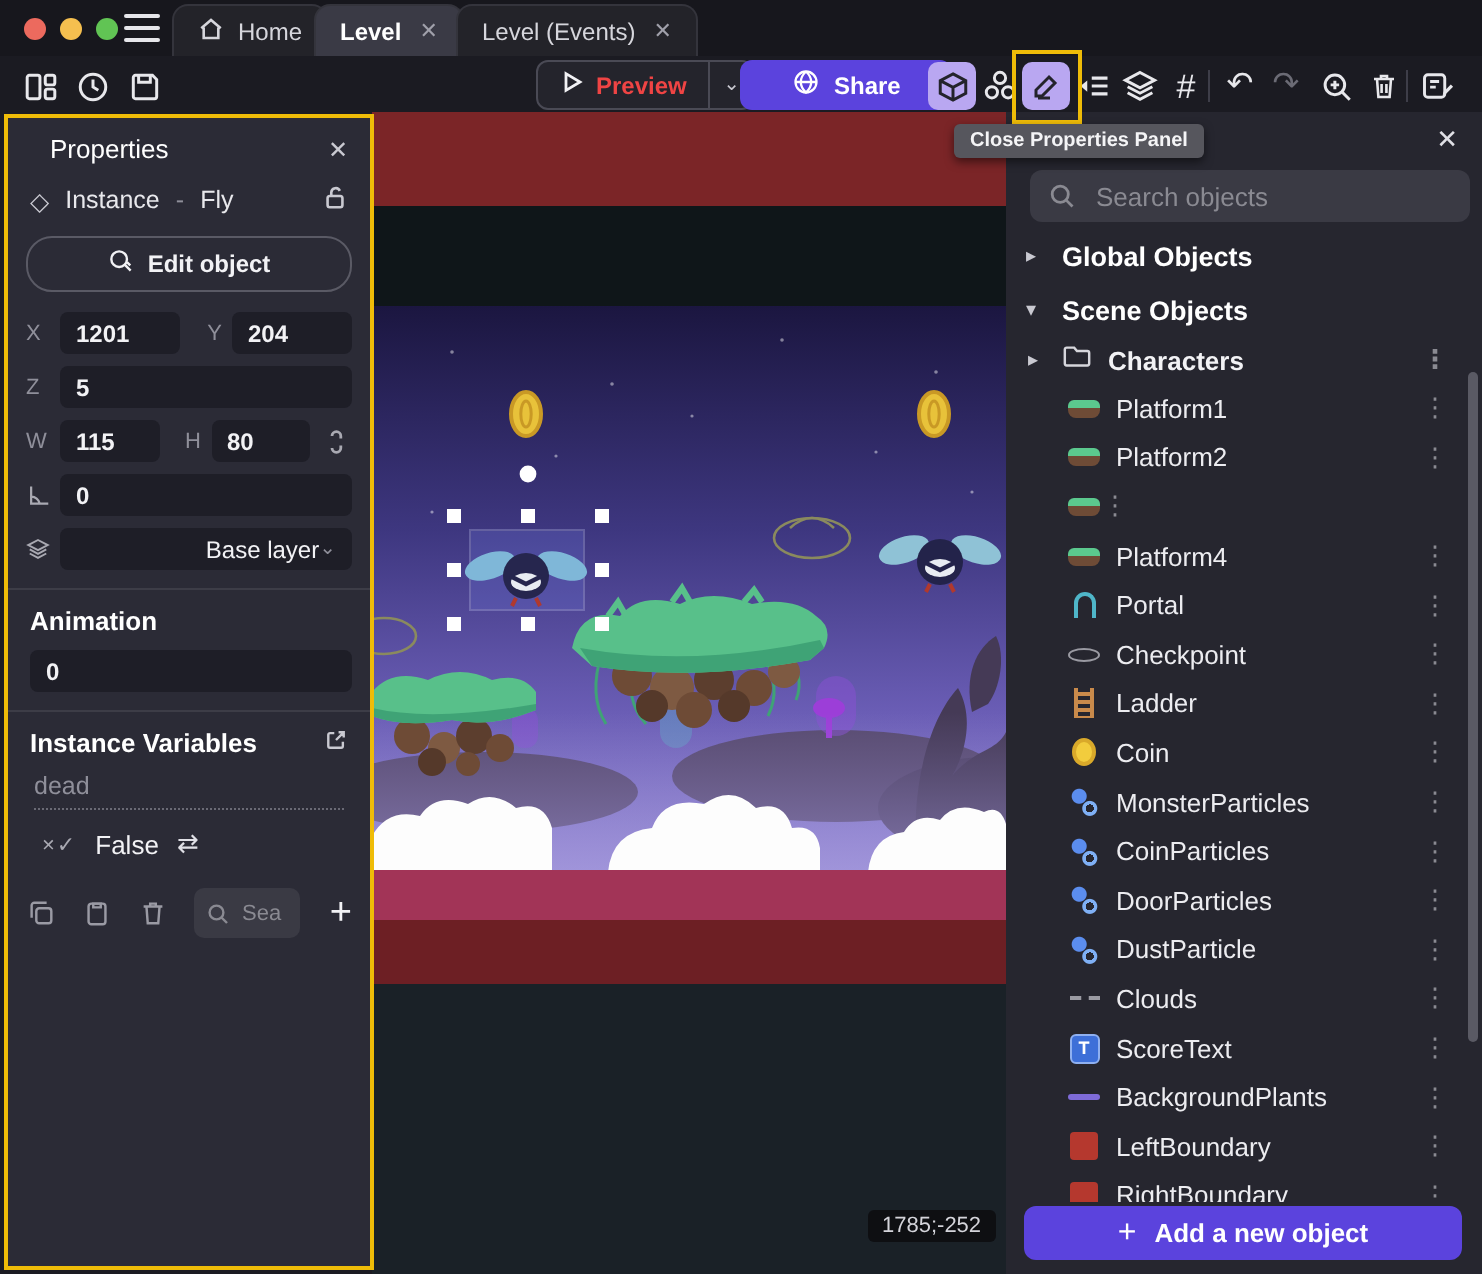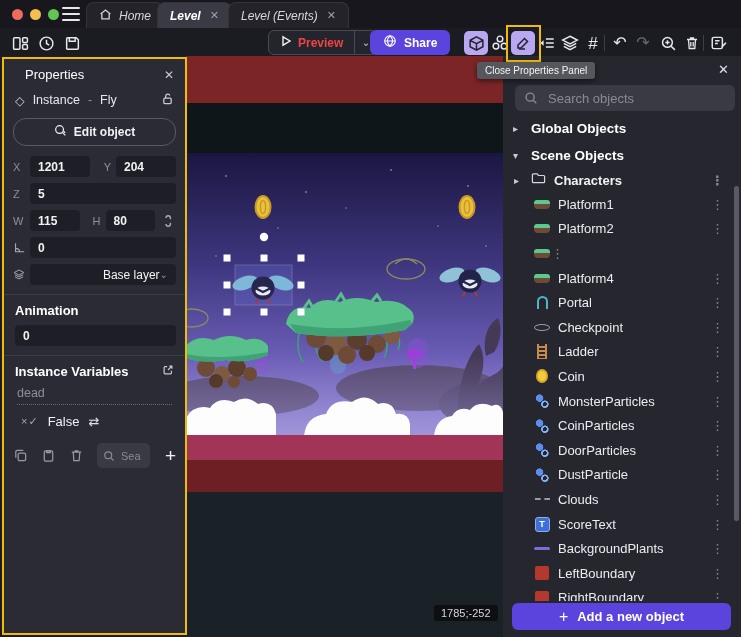--- a/index.html
+++ b/index.html
@@ -5,39 +5,39 @@
   html,body{margin:0;padding:0;background:#101014;}
   *{box-sizing:border-box;font-family:"Liberation Sans","DejaVu Sans",sans-serif;}
   .app{position:relative;width:741px;height:637px;background:#1B1B22;overflow:hidden;color:#EFEFF3;}
 
   
   .tabbar{position:absolute;left:0;top:0;width:741px;height:28px;background:#17171D;}
   .traffic{position:absolute;top:9px;width:11px;height:11px;border-radius:50%;}
   .t-red{left:12px;background:#EC6A5E;} .t-yellow{left:30px;background:#F5BF4F;} .t-green{left:48px;background:#61C454;}
   .hamburger{position:absolute;left:62px;top:7px;width:18px;height:14px;display:flex;flex-direction:column;justify-content:space-between;cursor:pointer;}
   .hamburger i{display:block;height:2px;background:#E6E6EA;border-radius:1px;}
-  .tab{position:absolute;top:2px;height:26px;display:flex;align-items:center;gap:7px;padding:0 12px;border-radius:8px 8px 0 0;background:#232329;border:1px solid #34343C;border-bottom:none;font-size:12px;color:#D6D6DC;font-style:italic;}
+  .tab{position:absolute;top:2px;height:26px;display:flex;align-items:center;gap:7px;padding:0 12px;border-radius:8px 8px 0 0;background:#232329;border:1px solid #34343C;border-bottom:none;font-size:12px;color:#D6D6DC;}
   .tab.active{background:#3A3A45;color:#FFFFFF;font-weight:bold;}
   .tab .x{color:#A0A0AA;font-size:11px;margin-left:2px;}
   .tab-home{left:86px;}
   .tab-level{left:157px;}
   .tab-events{left:228px;}
 
   
   .toolbar{position:absolute;left:0;top:28px;width:741px;height:28px;background:#1B1B22;}
   .tb-icon{position:absolute;top:3px;width:24px;height:24px;display:flex;align-items:center;justify-content:center;color:#E8E8EC;border-radius:5px;}
   .tb-icon svg{display:block;}
   .tb-icon.hl{background:#B9A7F1;color:#23232B;}
   .tb-sep{position:absolute;top:7px;width:1px;height:16px;background:#3E3E49;}
   .glyph{font-size:16px;line-height:1;}
   .dim{color:#6B6B75;}
   .btn-preview{position:absolute;left:268px;top:2px;height:25px;display:flex;align-items:center;background:#24242C;border:1px solid #4A4A55;border-radius:6px;overflow:hidden;}
   .btn-preview .main{display:flex;align-items:center;gap:6px;padding:0 11px;font-size:12px;font-weight:bold;color:#ef4444;}
   .btn-preview .chev{display:flex;align-items:center;justify-content:center;width:22px;height:100%;border-left:1px solid #4A4A55;color:#C9C9D1;font-size:10px;}
-  .btn-share{position:absolute;left:370px;top:2px;height:25px;display:flex;align-items:center;gap:7px;padding:0 13px;background:#5B43DD;border-radius:6px;font-size:12px;font-weight:bold;color:#fff;}
+  .btn-share{position:absolute;left:370px;top:2px;height:25px;display:flex;align-items:center;gap:7px;padding:0 26px;background:#5B43DD;border-radius:6px;font-size:12px;font-weight:bold;color:#fff;}
   .yellow-box{position:absolute;left:506px;top:25px;width:35px;height:37px;border:2px solid #EFBC08;pointer-events:none;z-index:40;}
 
   
   .props{position:absolute;left:2px;top:57px;width:185px;height:578px;background:#2B2B36;border:2px solid #EFBC08;z-index:5;}
   .props-head{display:flex;align-items:center;justify-content:space-between;padding:8px 11px 6px 11px;}
   .props-title{font-size:13px;font-weight:normal;color:#FFFFFF;margin-left:10px;}
   .icon-x{color:#C9C9D1;font-size:12px;cursor:pointer;}
   .inst-row{display:flex;align-items:center;gap:8px;padding:4px 11px 8px 11px;font-size:12.5px;color:#E8E8EC;}
   .inst-row .spacer{flex:1;}
   .pill-btn{display:flex;align-items:center;justify-content:center;gap:7px;margin:2px 9px 10px 9px;height:28px;border:1px solid #5A5A65;border-radius:13px;font-size:12px;font-weight:bold;color:#F2F2F5;background:transparent;cursor:pointer;}
@@ -92,21 +92,21 @@
   .thumb-dash{width:15px;height:0;border-top:2px dashed #9A9AA2;}
   .thumb-text{width:15px;height:15px;background:#3D6FD8;border:1px solid #8FB0F0;border-radius:3px;color:#fff;font-size:9px;font-weight:bold;display:flex;align-items:center;justify-content:center;}
   .thumb-text::after{content:"T";}
   .thumb-plant-line{width:16px;height:3px;background:#7E6BD8;border-radius:2px;}
   .thumb-red-square{width:14px;height:14px;background:#B5382E;border-radius:2px;}
   .scrollbar{position:absolute;right:2px;top:130px;width:5px;height:335px;background:#5A5A64;border-radius:3px;}
   .add-btn{position:absolute;left:9px;right:10px;bottom:7px;height:27px;background:#5B43DD;border-radius:6px;display:flex;align-items:center;justify-content:center;gap:9px;font-size:13px;font-weight:bold;color:#fff;cursor:pointer;z-index:6;}
   .add-btn .plus{font-size:16px;font-weight:normal;}
 
   
-  .tooltip{position:absolute;left:477px;top:62px;padding:3px 8px;background:#56565D;border-radius:3px;font-size:10px;color:#F4F4F6;box-shadow:0 2px 5px rgba(0,0,0,.5);z-index:50;white-space:nowrap;}
+  .tooltip{position:absolute;left:477px;top:62px;padding:3px 8px;background:#56565D;border-radius:3px;font-size:10px;color:#F4F4F6;box-shadow:0 2px 5px rgba(0,0,0,.5);z-index:50;white-space:nowrap;font-weight:bold;}
 </style>
 </head>
 <body>
 
 <div class="app">
 
   <div class="tabbar">
     <span class="traffic t-red"></span>
     <span class="traffic t-yellow"></span>
     <span class="traffic t-green"></span>

